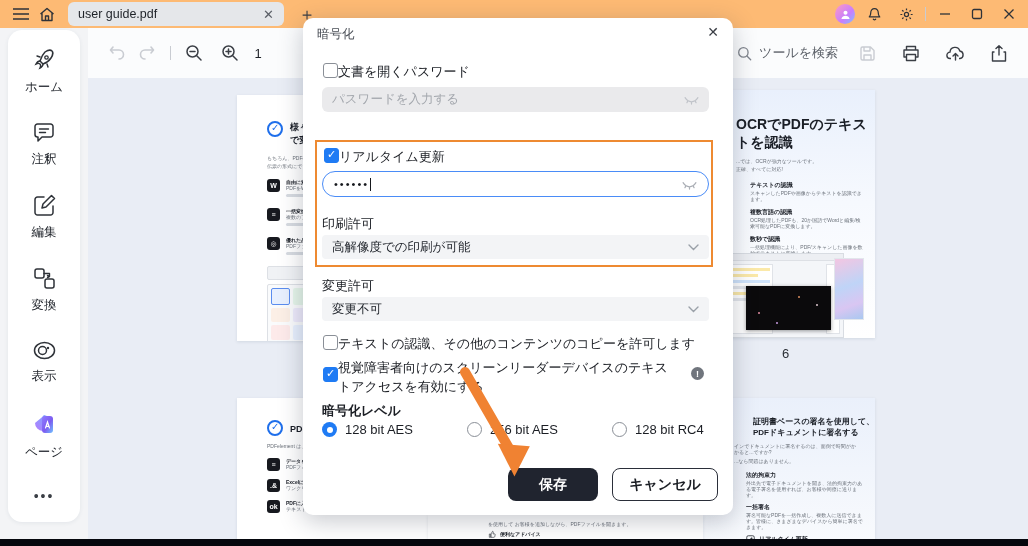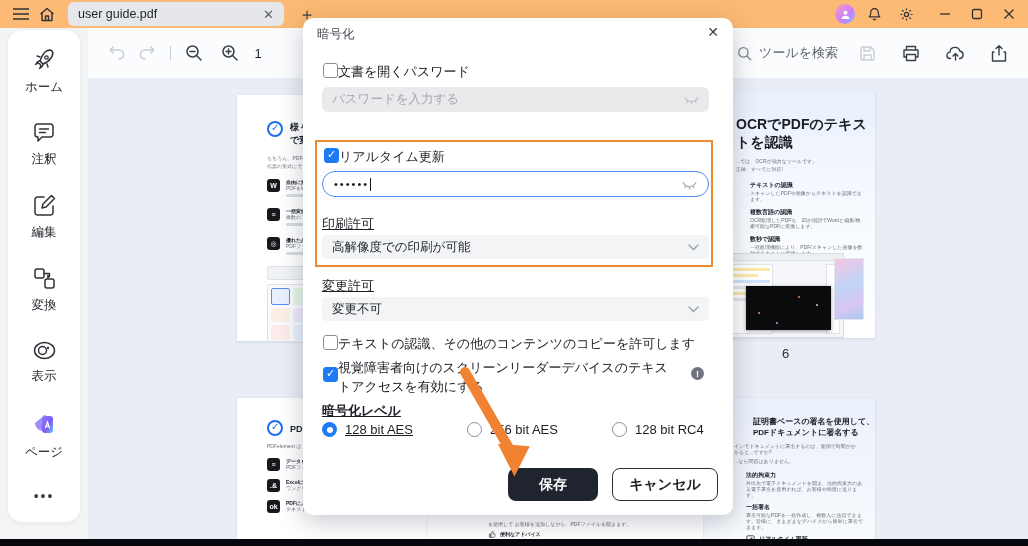--- a/index.html
+++ b/index.html
@@ -50,21 +50,21 @@
   #dlg-title { position:absolute; left:14px; top:8px; font-size:12.5px; color:#4A4F57; }
   #dlg-close { position:absolute; right:14px; top:6px; font-size:14px; color:#3A3E45; cursor:pointer; }
   .cb { width:15px; height:15px; border:1.5px solid #8A8F97; border-radius:3px; background:#fff; flex:none; }
   .cb.checked { background:#1F7BF4; border-color:#1F7BF4; position:relative; }
   .cb.checked:after { content:"✓"; position:absolute; left:2px; top:-1px; color:#fff; font-size:11px; font-weight:bold; }
   .cb-row { position:absolute; display:flex; align-items:flex-start; font-size:13px; color:#1B1E24; }
   .field { position:absolute; left:19px; width:387px; height:25px; border-radius:6px; display:flex; align-items:center; padding:0 10px; font-size:12.5px; }
   .field.disabled { background:#EAEAEC; color:#A3A7AD; }
   .dd { position:absolute; left:19px; width:387px; height:24px; background:#F3F4F6; border-radius:4px; display:flex; align-items:center; padding:0 10px; font-size:12.5px; color:#22262D; cursor:pointer; }
   .dd .chev { margin-left:auto; }
-  .dlg-label { position:absolute; left:19px; font-size:13px; color:#1B1E24;text-decoration:underline; }
+  .dlg-label { position:absolute; left:19px; font-size:13px; color:#1B1E24; }
   #orange-box { position:absolute; left:12px; top:122px; width:398px; height:127px; border:2px solid #EE8A31; }
   #pwd-input { position:absolute; left:19px; top:153px; width:387px; height:26px; border:1.5px solid #4A8CF7; border-radius:13px; background:#fff; display:flex; align-items:center; padding:0 11px; cursor:text; }
   #pwd-dots { font-size:11px; letter-spacing:2px; color:#16181d; line-height:1; }
   #pwd-caret { width:1px; height:13px; background:#16181d; margin-left:1px; }
   #pwd-input .eye { margin-left:auto; }
   .radio-row { position:absolute; display:flex; align-items:center; gap:8px; font-size:13px; color:#1B1E24; cursor:pointer; }
   .radio { width:15px; height:15px; border:1.5px solid #8A8F97; border-radius:50%; background:#fff; flex:none; }
   .radio.sel { border:none; background:#1F7BF4; position:relative; }
   .radio.sel:after { content:""; position:absolute; left:4.5px; top:4.5px; width:6px; height:6px; border-radius:50%; background:#fff; }
   #info-badge { position:absolute; left:388px; top:349px; width:13px; height:13px; border-radius:50%; background:#70757D; color:#fff; font-size:9px; font-weight:bold; display:flex; align-items:center; justify-content:center; }
@@ -449,21 +449,21 @@
     <span>テキストの認識、その他のコンテンツのコピーを許可します</span>
   </div>
 
   <div class="cb-row" style="left:20px; top:341px; width:355px;">
     <span class="cb checked" style="margin-top:8px;"></span>
     <span style="line-height:1.45;">視覚障害者向けのスクリーンリーダーデバイスのテキストアクセスを有効にする</span>
   </div>
   <div id="info-badge">!</div>
 
   <div class="dlg-label" style="top:384px; font-weight:bold;">暗号化レベル</div>
-  <div class="radio-row" style="left:19px; top:404px;text-decoration:underline;">
+  <div class="radio-row" style="left:19px; top:404px;">
     <span class="radio sel"></span>
     <span>128 bit AES</span>
   </div>
   <div class="radio-row" style="left:164px; top:404px;">
     <span class="radio"></span>
     <span>256 bit AES</span>
   </div>
   <div class="radio-row" style="left:309px; top:404px;">
     <span class="radio"></span>
     <span>128 bit RC4</span>

